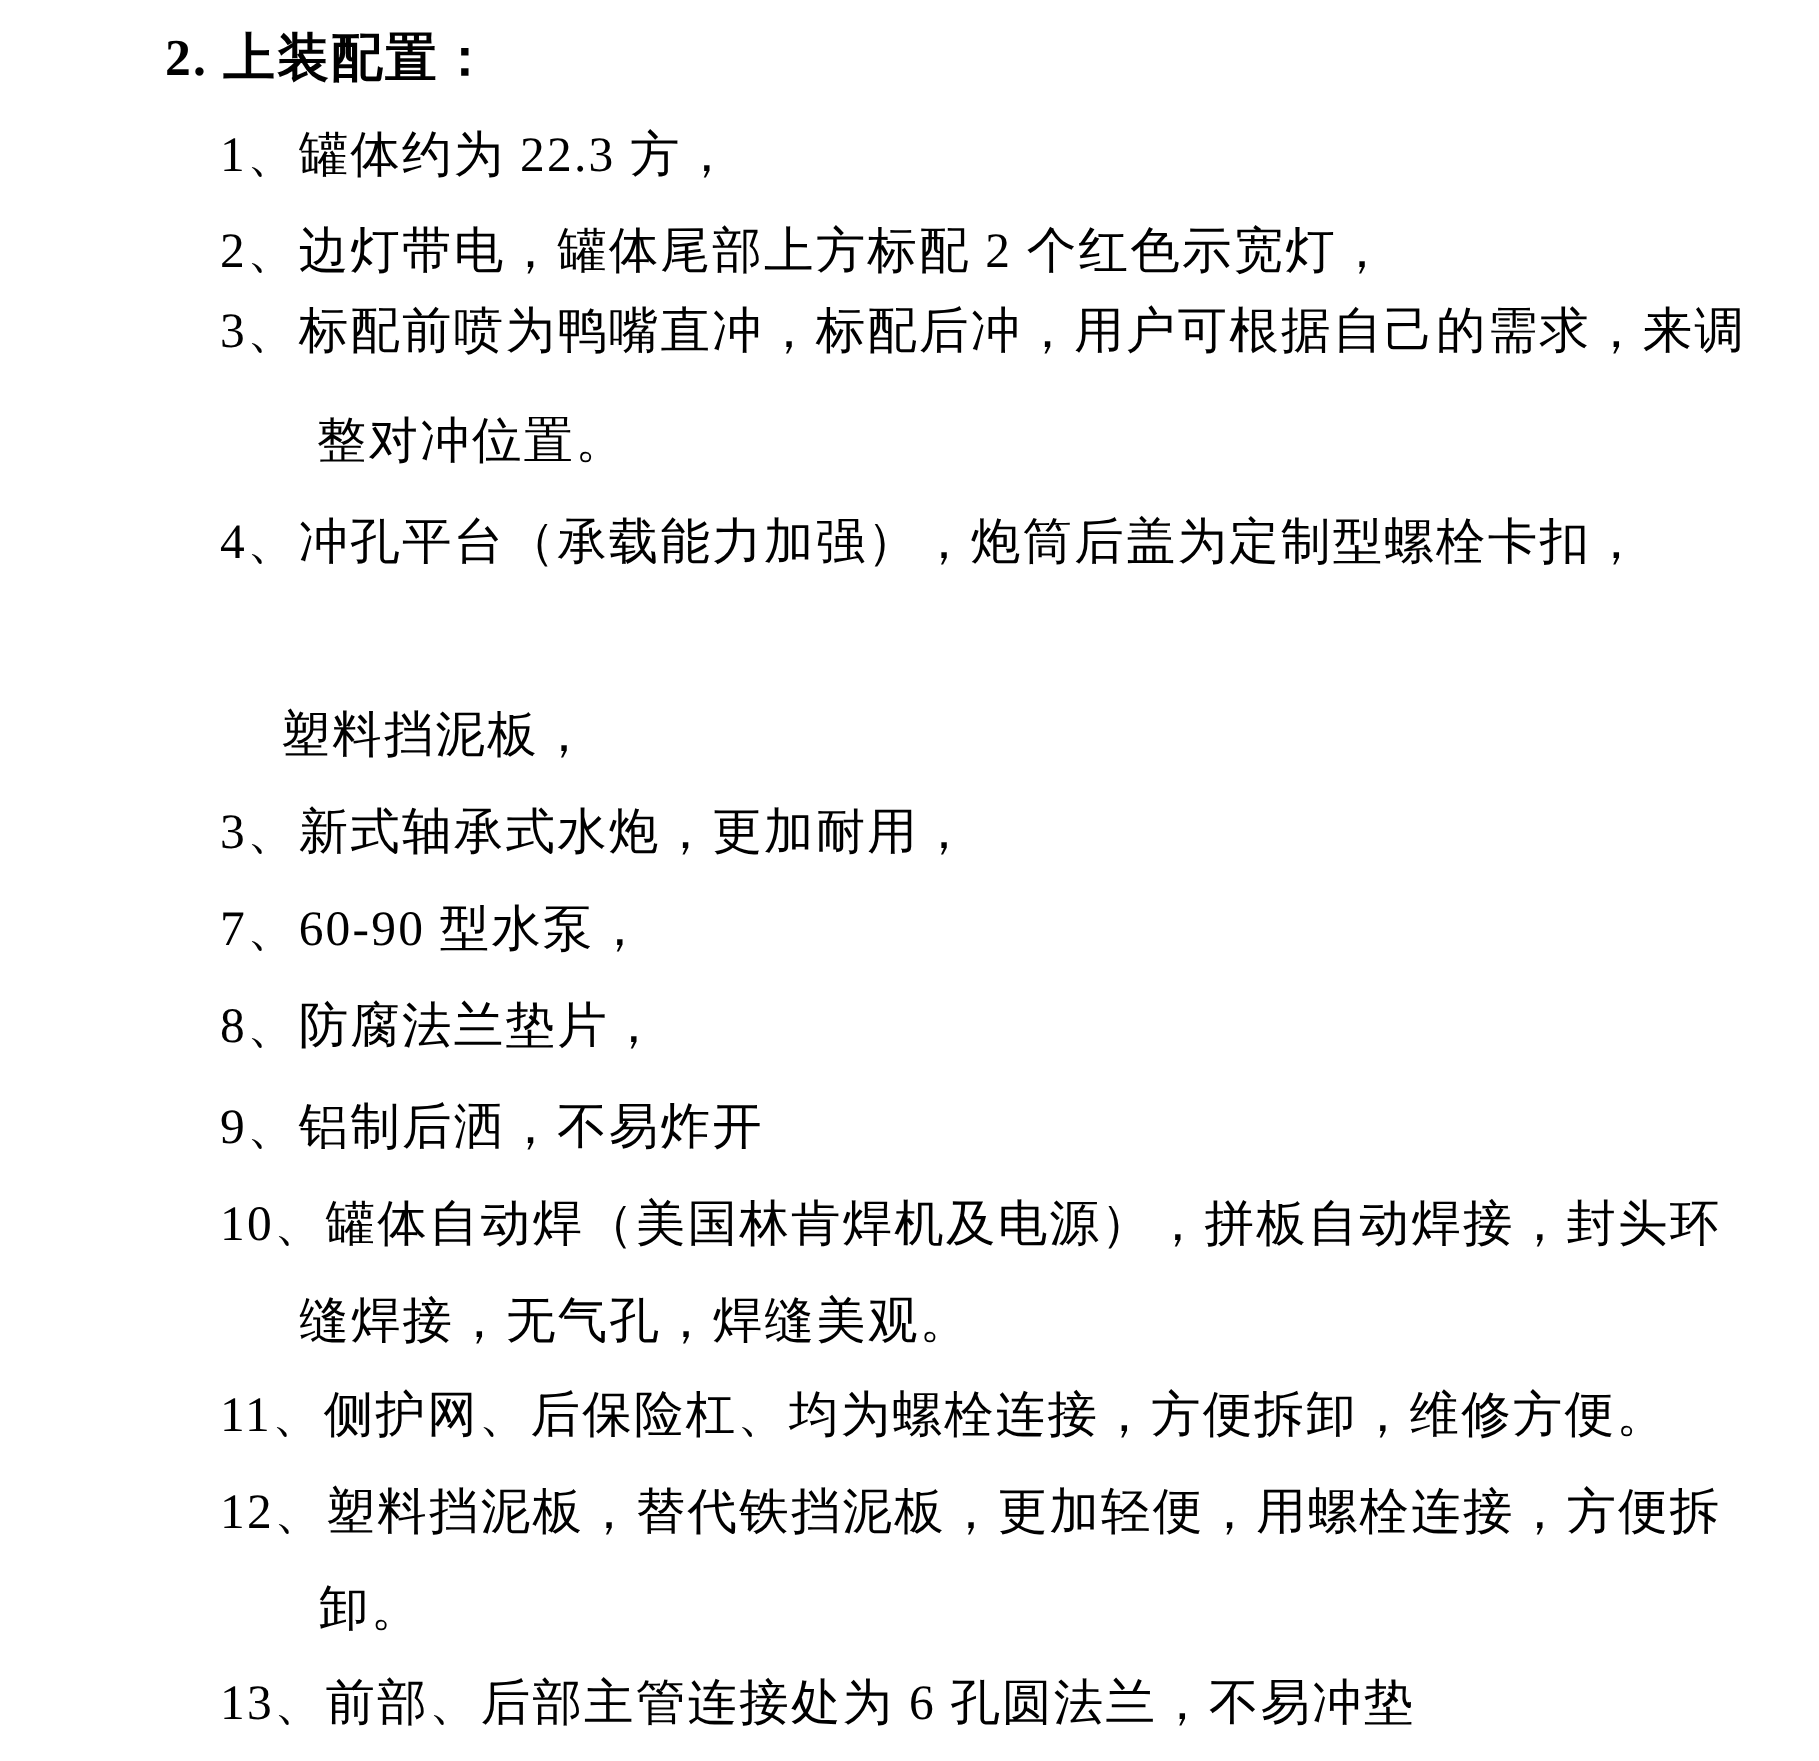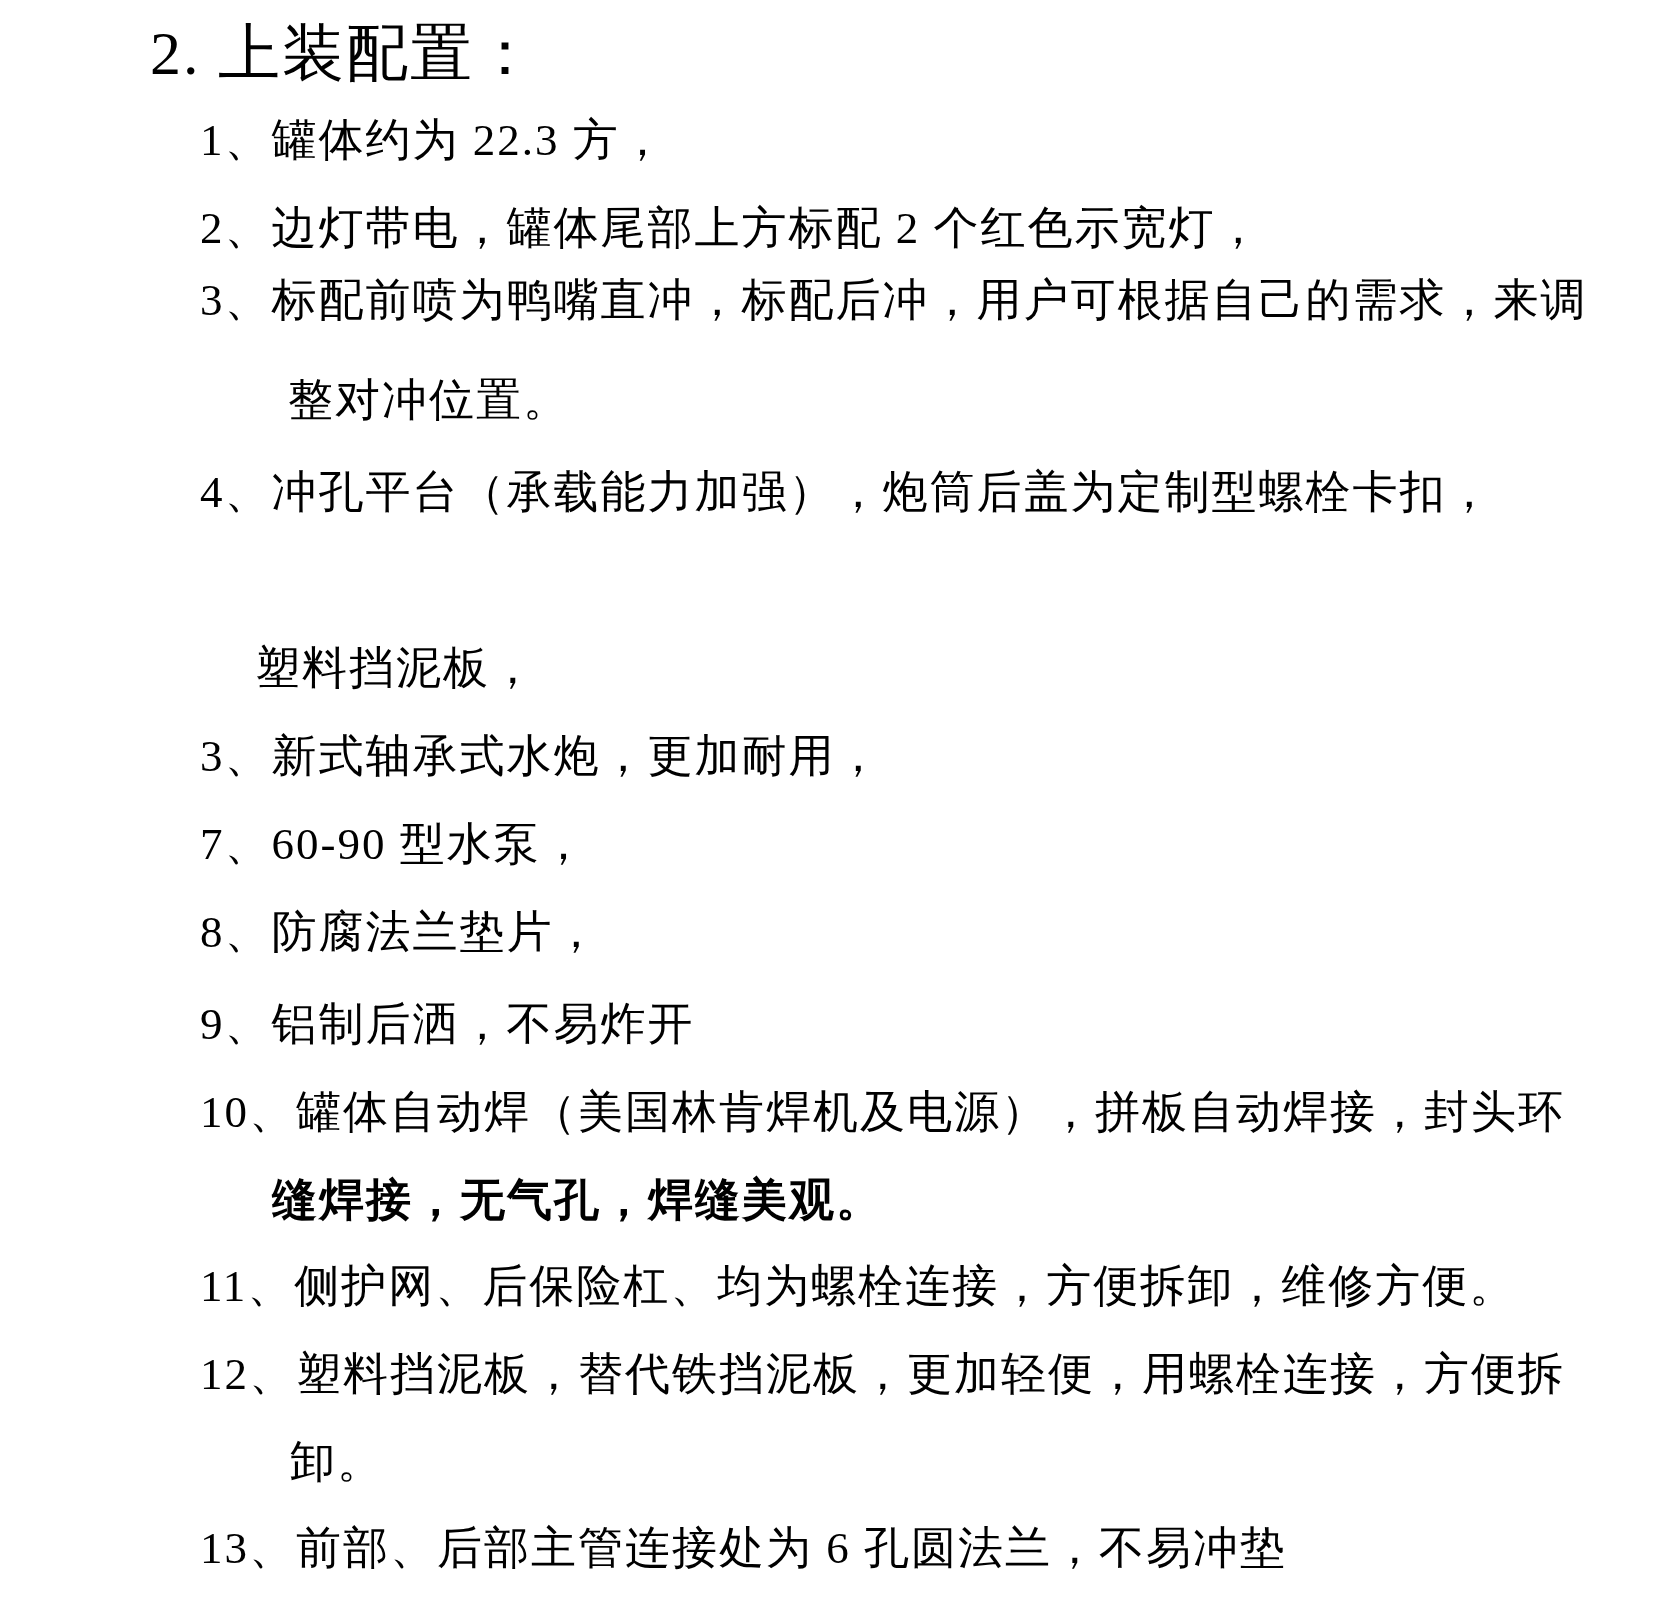--- a/index.html
+++ b/index.html
@@ -17,38 +17,38 @@
   .page {
     position: relative;
     width: 1654px;
     height: 1601px;
     background: #ffffff;
   }
   .heading {
     position: absolute;
     top: 26px;
     left: 150px;
-    font-size: 62px;
+    font-size: 47px;
     line-height: 54px;
-    font-weight: normal;
+    font-weight: bold;
     letter-spacing: 2px;
     white-space: pre;
   }
   .ln {
     position: absolute;
     font-size: 45px;
     line-height: 54px;
     letter-spacing: 2px;
     white-space: pre;
   }
   
   .ind-item  { left: 200px; }
   .ind-c288  { left: 288px; font-family: Liberation Mono, monospace; }
   .ind-c255  { left: 255px; }
-  .ind-c272  { left: 272px; font-weight: bold; }
+  .ind-c272  { left: 272px; }
   .ind-c290  { left: 290px; }
 </style>
 </head>
 <body>
 
 <div class="page">
 
   <div class="heading">2. 上装配置：</div>
 
   <div class="ln ind-item" style="top:113px">1、罐体约为 22.3 方，</div>

